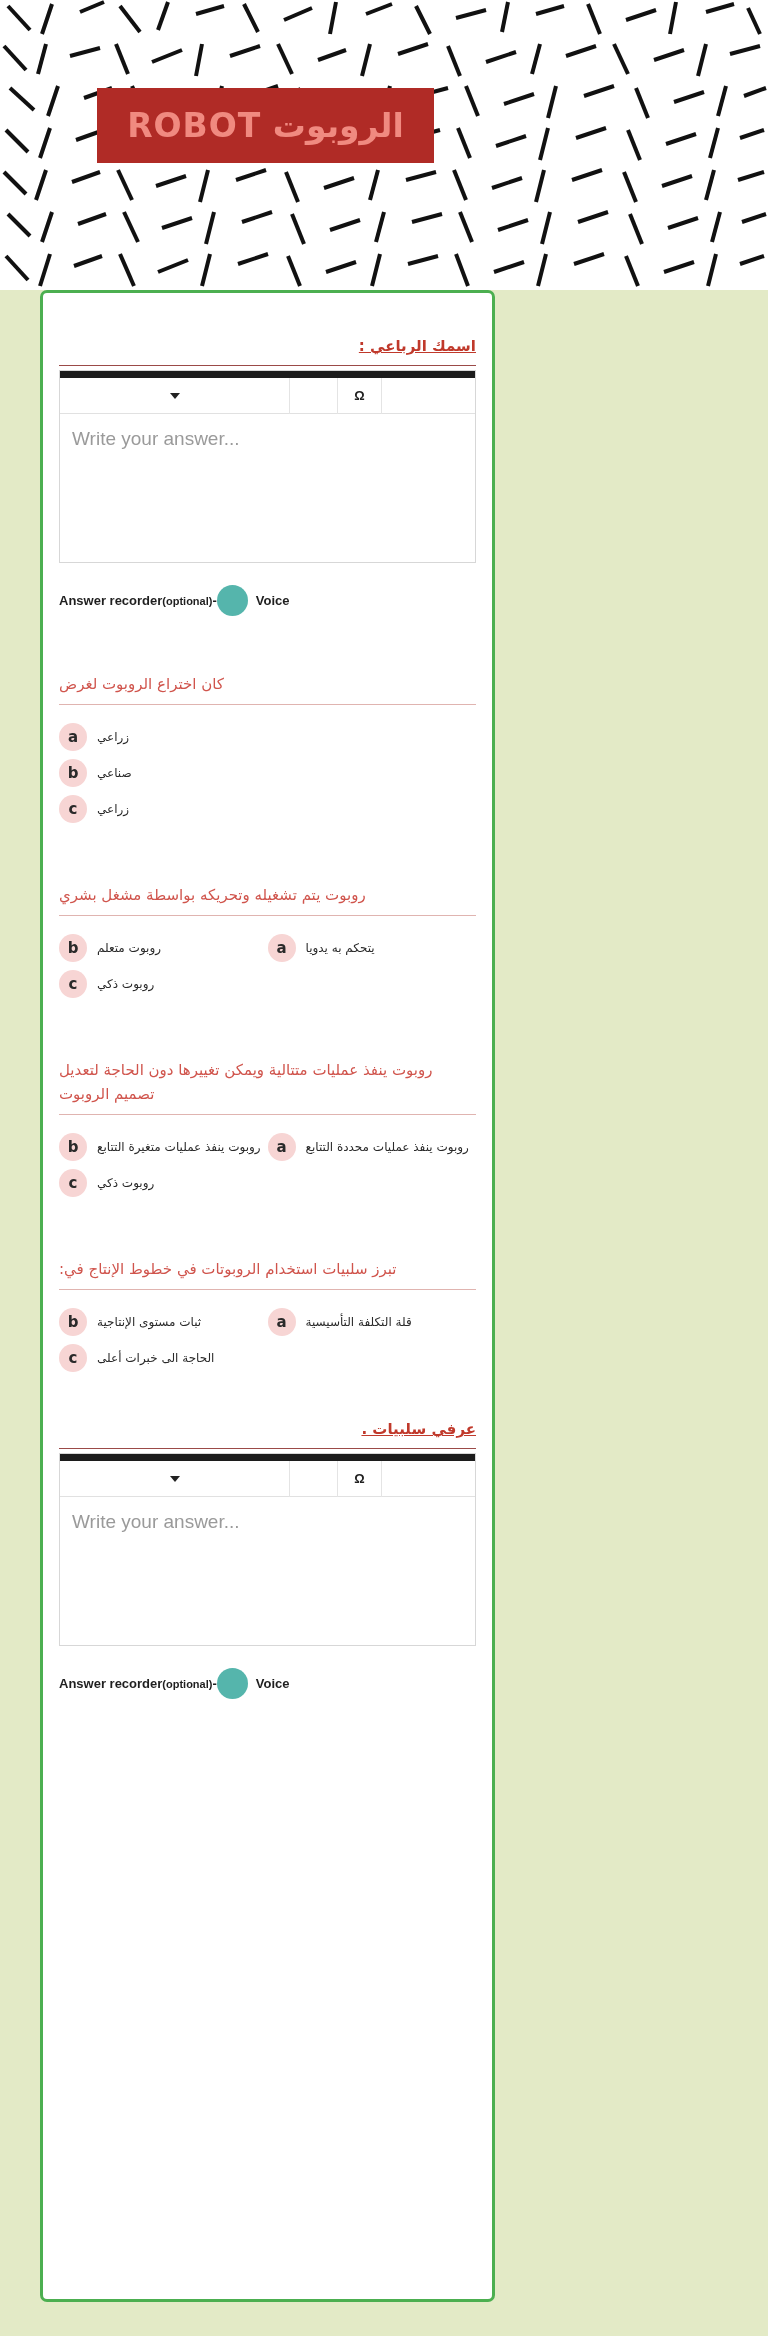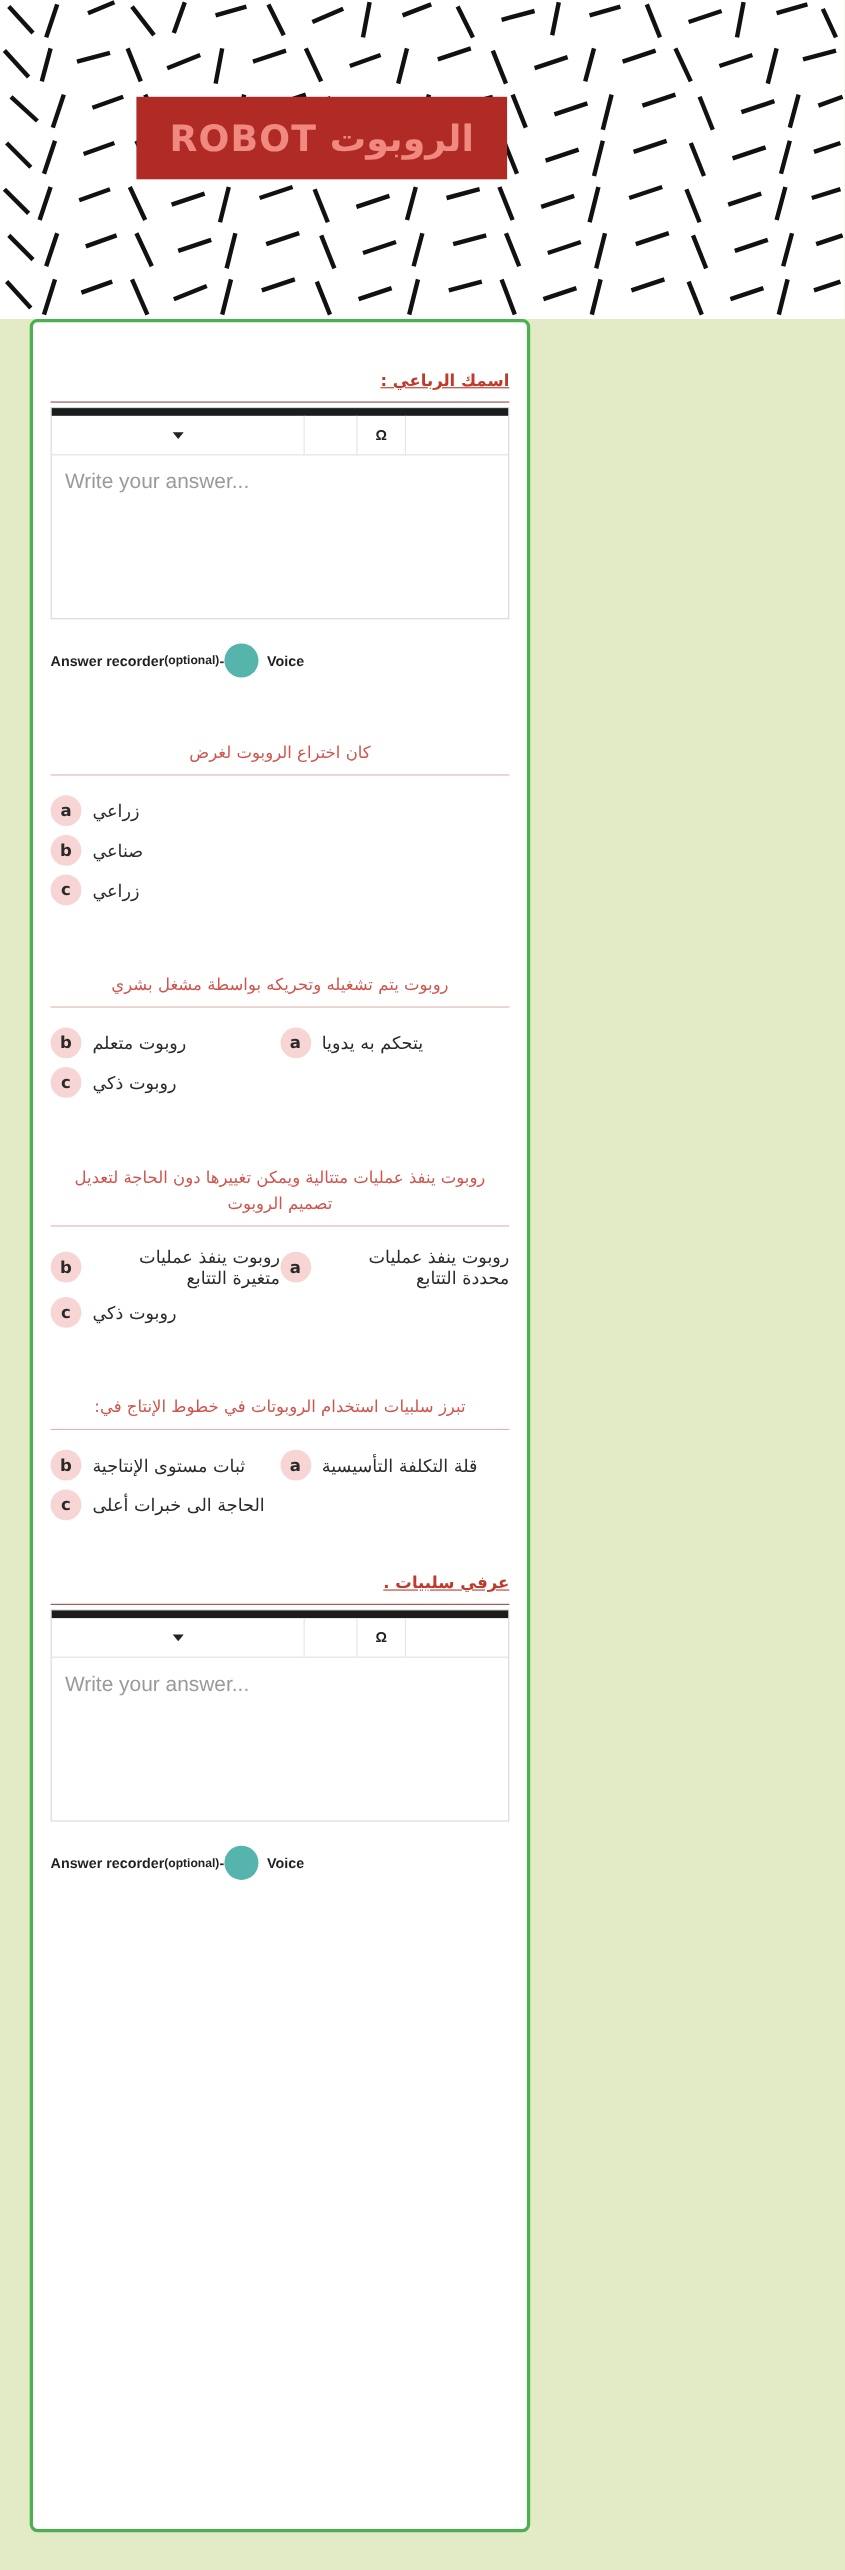--- a/index.html
+++ b/index.html
@@ -26,21 +26,21 @@
     width: 768px;
     height: 290px;
     background: #ffffff;
     overflow: hidden;
   }
   .dash-band svg { display: block; }
 
   
   .title-banner {
     position: absolute;
-    left: 124px;
+    left: 97px;
     top: 88px;
     width: 337px;
     height: 75px;
     background: #b02b26;
     display: flex;
     align-items: center;
     justify-content: center;
     z-index: 5;
   }
   .title-text {
@@ -49,21 +49,21 @@
     font-weight: 700;
     letter-spacing: 1px;
     direction: rtl;
     white-space: nowrap;
     font-family: "DejaVu Sans", sans-serif;
   }
 
   
   .card {
     position: absolute;
-    left: 27px;
+    left: 40px;
     top: 290px;
     width: 455px;
     height: 2012px;
     background: #ffffff;
     border: 3px solid #4caf50;
     border-radius: 7px;
     z-index: 10;
     overflow: hidden;
   }
   .card-inner {
@@ -159,21 +159,21 @@
     margin-left: 8px;
     text-align: center;
   }
 
   
   .q-mc { padding-top: 56px; }
   .q-mc-head {
     color: #d0544c;
     font-size: 15px;
     direction: rtl;
-    text-align: center;
+    text-align: left;
     line-height: 1.6;
     font-family: "DejaVu Sans", sans-serif;
   }
   .q-mc-rule {
     border-bottom: 1px solid #e0b4b0;
     margin-top: 8px;
   }
   .opt-grid {
     display: flex;
     flex-wrap: wrap;
@@ -196,21 +196,21 @@
     color: #2a2a2a;
     font-size: 15px;
     font-weight: 700;
     display: flex;
     align-items: center;
     justify-content: center;
     flex: 0 0 28px;
     font-family: "DejaVu Sans", sans-serif;
   }
   .opt-text {
-    font-size: 16px;
+    font-size: 12px;
     color: #2a2a2a;
     direction: rtl;
     text-align: right;
     font-family: "DejaVu Sans", sans-serif;
   }
 </style>
 </head>
 <body>
 
 <div class="page">

